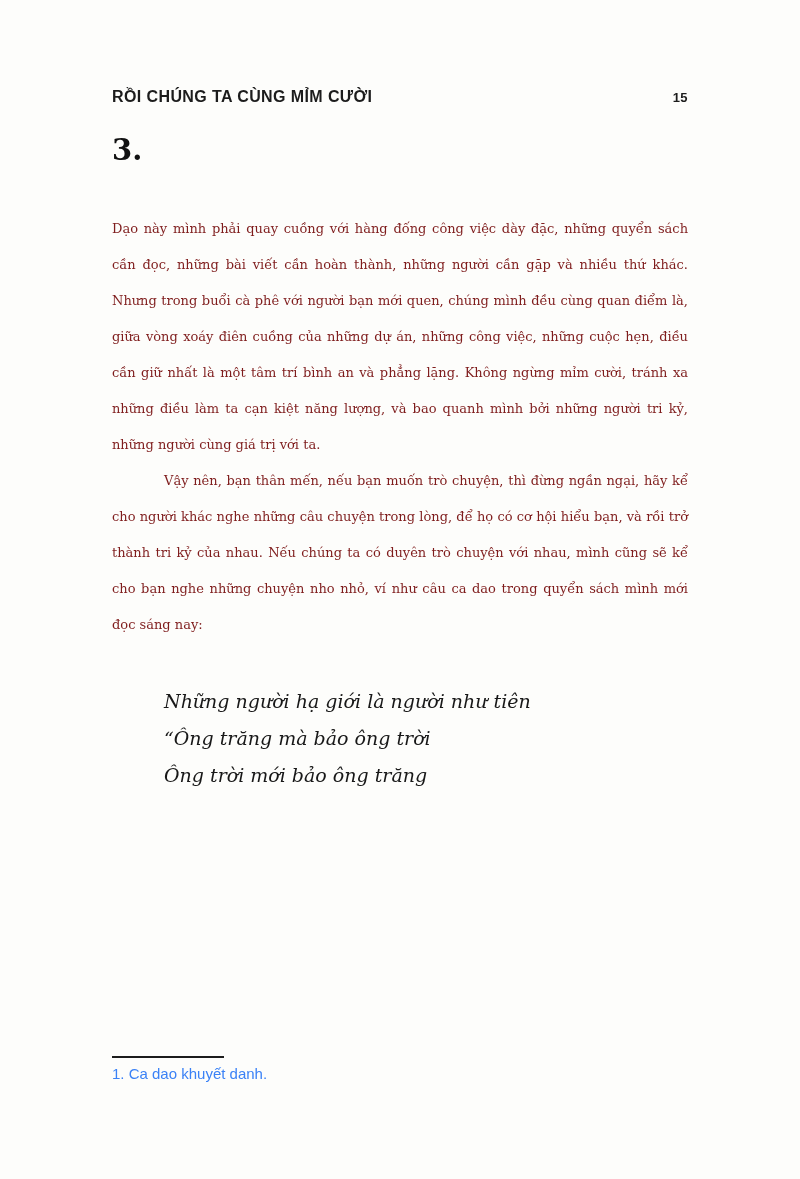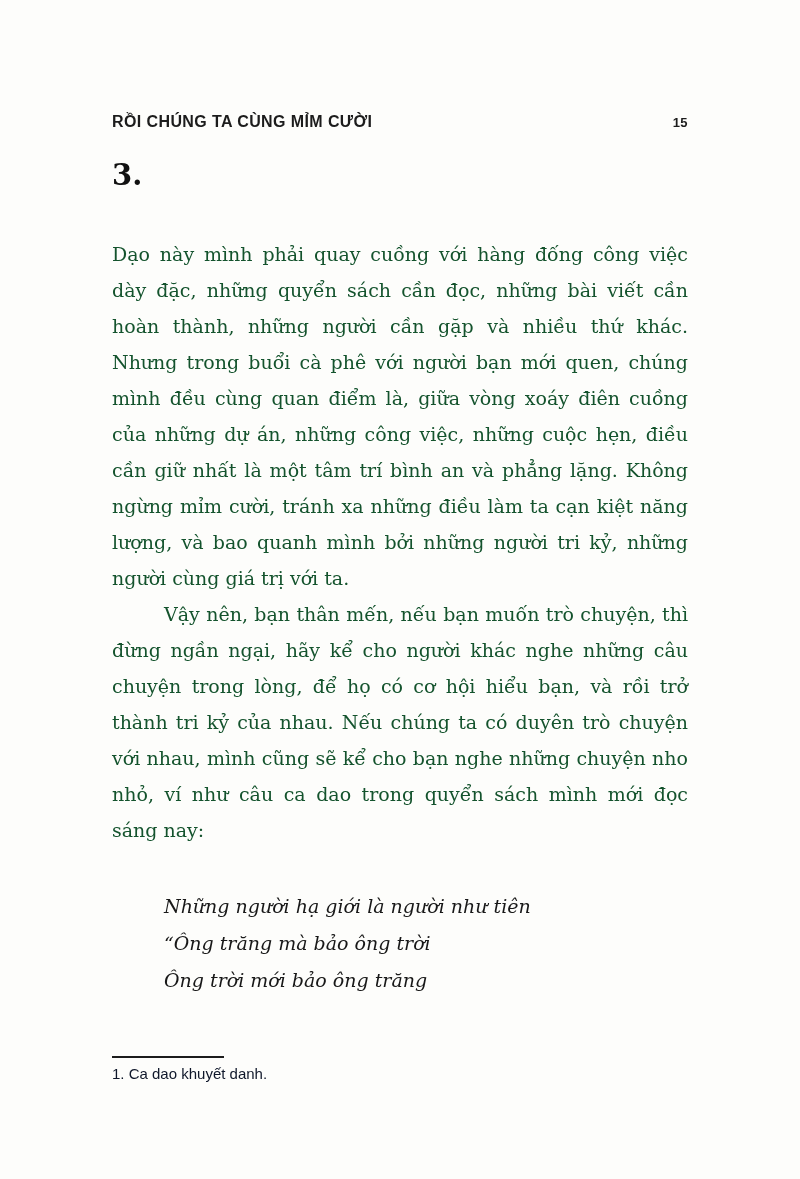--- a/index.html
+++ b/index.html
@@ -9,21 +9,21 @@
   }
   .page {
     position: relative;
     width: 800px;
     height: 1179px;
     margin: 0 auto;
     background: #fdfdfb;
     color: #191919;
     overflow: hidden;
     box-sizing: border-box;
-    padding: 113px 112px 0 112px;
+    padding: 88px 112px 0 112px;
     font-family: "DejaVu Serif", "Liberation Serif", serif;
   }
   .running-head {
     display: flex;
     justify-content: space-between;
     align-items: baseline;
     font-family: "Liberation Sans", "DejaVu Sans", sans-serif;
     font-size: 16px;
     letter-spacing: 0.4px;
     color: #1c1c1c;
@@ -38,24 +38,24 @@
   .section-number {
     margin: 30px 0 0 0;
     font-family: "DejaVu Serif", serif;
     font-size: 29px;
     font-weight: bold;
     line-height: 1;
     color: #111;
   }
   .body-par {
     margin: 0;
-    font-size: 19px;
+    font-size: 13px;
     line-height: 36px;
     text-align: justify;
-    color: #14532d;
+    color: #7f1d1d;
   }
   .body-par.first {
     margin-top: 46px;
   }
   .body-par.indent {
     text-indent: 52px;
   }
   .poem {
     margin: 40px 0 0 52px;
     font-style: italic;
@@ -74,21 +74,21 @@
     font-family: "Liberation Sans", "DejaVu Sans", sans-serif;
   }
   .footnote-rule {
     width: 112px;
     border-top: 2px solid #1c1c1c;
     height: 0;
   }
   .footnote-text {
     margin-top: 7px;
     font-size: 15px;
-    color: #0f172a;
+    color: #3b82f6;
   }
 </style>
 </head>
 <body>
 
 <div class="page">
 
   <header class="running-head">
     <span class="running-title">RỒI CHÚNG TA CÙNG MỈM CƯỜI</span>
     <span class="page-number">15</span>

